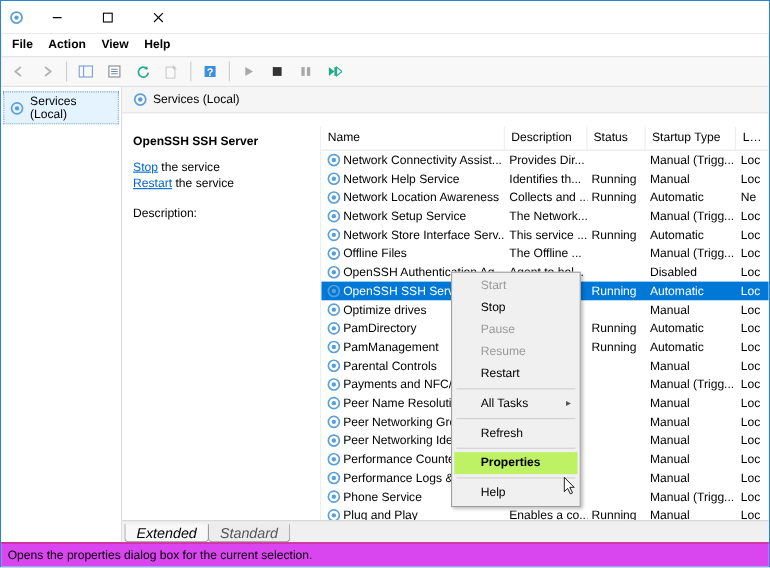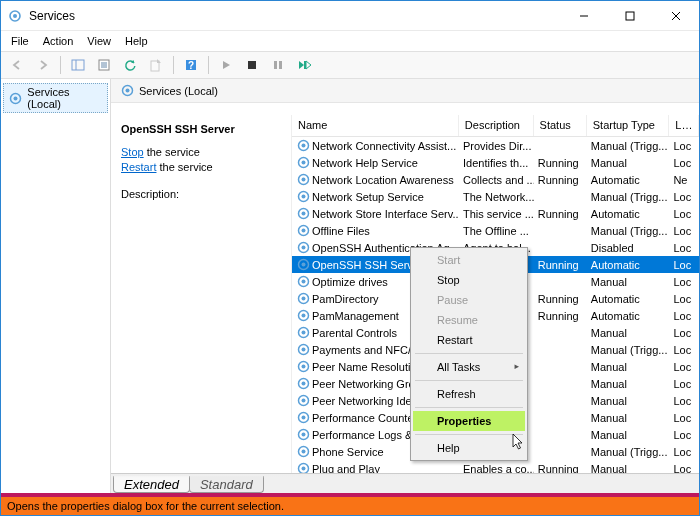--- a/index.html
+++ b/index.html
@@ -3,21 +3,21 @@
 <meta charset="utf-8">
 <style>
   * { box-sizing: border-box; }
   html, body { margin: 0; padding: 0; font-family: "Segoe UI", Tahoma, sans-serif; font-size: 11px; background: #fff; }
   .window { width: 700px; height: 516px; border: 1px solid #2a84d2; display: flex; flex-direction: column; overflow: hidden; }
   .titlebar { height: 30px; background: #fff; display: flex; align-items: center; border-bottom: 1px solid #eaeaea; }
   .titlebar .icon { width: 16px; height: 16px; margin: 0 6px; display: flex; align-items: center; justify-content: center; }
   .titlebar .title { flex: 1; font-size: 12px; color: #000; }
   .winbtns { display: flex; height: 100%; }
   .winbtn { width: 46px; display: flex; align-items: center; justify-content: center; color: #000; }
-  .menubar { height: 20px; display: flex; align-items: center; padding: 0 4px; gap: 2px; }
+  .menubar { height: 20px; display: flex; align-items: center; padding: 0 4px; gap: 2px; font-weight: bold; }
   .menubar span { padding: 2px 6px; }
   .toolbar { height: 28px; border-top: 1px solid #e0e0e0; border-bottom: 1px solid #e0e0e0; background: #f8f8f8; display: flex; align-items: center; padding: 0 4px; gap: 2px; }
   .tbtn { width: 24px; height: 22px; display: flex; align-items: center; justify-content: center; border: 1px solid transparent; border-radius: 2px; }
   .tbtn.disabled { opacity: 0.4; }
   .tsep { width: 1px; height: 18px; background: #ccc; margin: 0 3px; }
   .body { flex: 1; display: flex; overflow: hidden; }
   .tree { width: 110px; border-right: 1px solid #ddd; background: #fff; padding-top: 2px; }
   .tree-item { display: flex; align-items: center; padding: 2px 4px; background: #e5f3ff; border: 1px dotted #7aa7c7; margin: 2px; }
   .tree-item .ticon { width: 16px; height: 16px; margin-right: 4px; display:flex; align-items:center; justify-content:center;}
   .main { flex: 1; display: flex; flex-direction: column; overflow: hidden; }
@@ -39,42 +39,41 @@
   .row.selected { background: #0078d7; color: #fff; }
   .c-name { width: 170px; }
   .c-desc { width: 76px; }
   .c-stat { width: 54px; }
   .c-start { width: 84px; }
   .c-log { width: 30px; }
   .tabs { height: 20px; border-top: 1px solid #ccc; background: #f0f0f0; display: flex; align-items: flex-end; padding-left: 2px; position: relative; }
   .tabs::before { content: ''; position: absolute; left:0; right:0; top:0; height:4px; background: linear-gradient(#eee, transparent); }
   .tab { height: 17px; padding: 1px 10px; font-style: italic; border: 1px solid #999; border-top: none; border-radius: 0 0 4px 4px; margin-right: -1px; background: #f8f8f8; font-size: 13px; }
   .tab.inactive { background: #ececec; color: #555; }
-  .statusbar { height: 22px; border-top: 4px solid #be185d; display: flex; align-items: center; padding: 0 6px; font-size: 11px; background: #f97316; }
+  .statusbar { height: 22px; border-top: 1px solid #be185d; display: flex; align-items: center; padding: 0 6px; font-size: 11px; background: #d946ef; }
   .context-menu { position: absolute; background: #f0f0f0; border: 1px solid #a0a0a0; box-shadow: 2px 2px 3px rgba(0,0,0,0.25); width: 118px; font-size: 11px; padding: 2px; z-index: 100; }
   .cm-item { padding: 4px 20px 4px 24px; color: #000; position: relative; }
   .cm-item.disabled { color: #9a9a9a; }
   .cm-item.hover { background: #bef264; }
   .cm-sep { height: 1px; background: #d0d0d0; margin: 3px 2px; }
   .cm-sub::after { content: '▸'; position: absolute; right: 6px; font-size: 9px; color: #555; }
   .cursor { position: absolute; width: 14px; height: 18px; pointer-events: none; z-index: 200; }
 </style>
 </head>
 <body>
 
 <div class="window">
 
   <div class="titlebar">
     <span class="icon">
       <svg width="14" height="14" viewBox="0 0 14 14">
           <circle cx="7" cy="7" r="5" fill="none" stroke="#5aa0d8" stroke-width="1.6"></circle>
           <circle cx="7" cy="7" r="2" fill="#5aa0d8"></circle>
         </svg>
     </span>
-    <span class="title">Services</span>
     <div class="winbtns">
       <div class="winbtn">
           <svg width="10" height="10">
             <line x1="1" y1="5" x2="9" y2="5" stroke="#000" stroke-width="1"></line>
           </svg>
         </div>
       <div class="winbtn">
           <svg width="10" height="10">
             <rect x="1" y="1" width="8" height="8" fill="none" stroke="#000" stroke-width="1"></rect>
           </svg>

